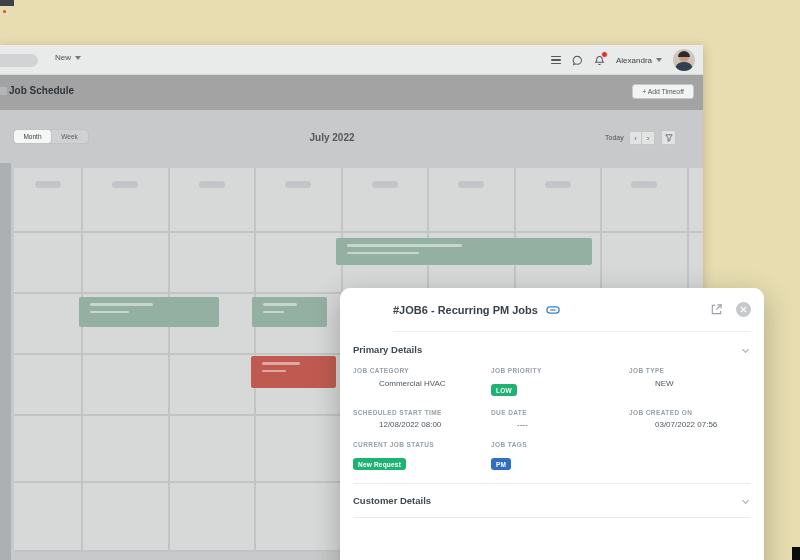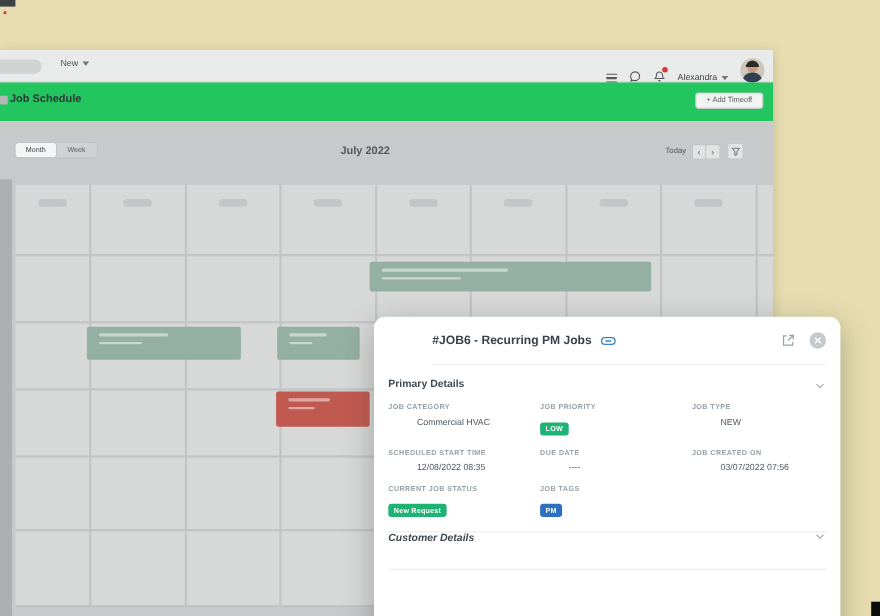--- a/index.html
+++ b/index.html
@@ -15,33 +15,33 @@
   
   .app-window { position:absolute; left:0; top:45px; width:703px; height:515px; background:#c7c9ca; overflow:hidden; box-shadow:0 2px 10px rgba(60,60,50,.25); }
 
   
   .navbar { position:absolute; left:0; top:0; width:100%; height:30px; background:#e9eaea; border-bottom:1px solid #d6d7d8; display:flex; align-items:center; }
   .logo-blob { position:absolute; left:-6px; top:9px; width:44px; height:13px; background:#d2d3d5; border-radius:7px; }
   .nav-new { position:absolute; left:55px; top:8px; display:flex; align-items:center; gap:4px; font-size:8px; color:#4b5156; cursor:pointer; }
   .caret-down { width:0; height:0; border-left:3px solid transparent; border-right:3px solid transparent; border-top:4px solid #72787d; }
   .search-box { position:absolute; left:95px; top:6px; width:128px; height:18px; background:#dbdcdd; border-radius:9px; display:flex; align-items:center; padding:0 8px; }
   .search-box .ph { font-size:7.5px; color:#9aa0a5; flex:1; }
-  .nav-right { position:absolute; right:8px; top:0; height:30px; display:flex; align-items:flex-end; gap:11px; }
+  .nav-right { position:absolute; right:8px; top:0; height:30px; display:flex; align-items:center; gap:11px; }
   .icon-btn { display:flex; align-items:center; justify-content:center; cursor:pointer; position:relative; }
   .hamburger { display:flex; flex-direction:column; gap:2px; }
   .hamburger span { display:block; width:10px; height:1.5px; background:#55595d; border-radius:1px; }
   .bell-badge { position:absolute; right:-3px; top:-4px; width:7px; height:7px; background:#d8362c; border-radius:50%; border:1px solid #e9eaea; }
   .user-name { display:flex; align-items:center; gap:4px; font-size:8px; color:#3c4246; cursor:pointer; }
   .avatar { width:22px; height:22px; border-radius:50%; background:#cfc6bb; overflow:hidden; position:relative; cursor:pointer; }
   .avatar .head { position:absolute; left:6px; top:3px; width:10px; height:10px; border-radius:50%; background:#c79b7e; }
   .avatar .hair { position:absolute; left:5px; top:1.5px; width:12px; height:6px; border-radius:6px 6px 0 0; background:#2c2a28; }
   .avatar .body { position:absolute; left:2px; top:13px; width:18px; height:10px; border-radius:8px 8px 0 0; background:#31404e; }
 
   
-  .page-header { position:absolute; left:0; top:30px; width:100%; height:35px; background:#22c55e; }
+  .page-header { position:absolute; left:0; top:30px; width:100%; height:35px; background:#a3a3a3; }
   .ph-title { position:absolute; left:9px; top:10px; font-size:10px; font-weight:bold; color:#2e353a; }
   .ph-icon { position:absolute; left:0; top:12px; width:7px; height:8px; background:#b4b7b9; border-radius:1px; }
   .add-timeoff { position:absolute; left:632px; top:9px; width:62px; height:15px; background:#f2f3f3; border:1px solid #c6c8ca; border-radius:3px; font-size:6.8px; color:#54595d; display:flex; align-items:center; justify-content:center; gap:3px; cursor:pointer; font-family:inherit; }
 
   
   .segmented { position:absolute; left:13px; top:84px; height:15px; display:flex; border:1px solid #c0c2c3; border-radius:4px; background:#cfd1d2; overflow:hidden; }
   .seg-btn { width:37px; height:100%; font-size:6.5px; display:flex; align-items:center; justify-content:center; color:#5a6065; cursor:pointer; font-family:inherit; border:none; background:transparent; }
   .seg-btn.active { background:#f4f5f5; border-radius:3px; box-shadow:0 0 0 1px #c0c2c3; color:#3c4246; }
   .cal-title { position:absolute; left:4px; top:87px; width:656px; text-align:center; font-size:10px; font-weight:bold; color:#54585b; }
   .today-label { position:absolute; left:605px; top:89px; font-size:7px; color:#4d5256; cursor:pointer; }
@@ -76,21 +76,21 @@
   .section-head { display:flex; align-items:center; height:28px; margin-top:3px;gap:33px; }
   .section-head .sh-label { font-size:9.5px; font-weight:bold; color:#3e4850; }
   .chev { width:5px; height:5px; border-right:1.4px solid #a4abb1; border-bottom:1.4px solid #a4abb1; transform:rotate(45deg); margin-left:auto; margin-right:3px; }
 
   .fields-grid { display:grid; grid-template-columns:138px 138px 1fr; padding-top:4px; }
   .field { margin-bottom:12px; }
   .flabel { font-size:6.5px; font-weight:bold; letter-spacing:.4px; color:#97a0a7; margin-bottom:4.5px; }
   .fvalue { font-size:8px; color:#4d575f;margin-left:26px; }
   .badge { display:inline-block; font-size:6.5px; font-weight:bold; color:#fff; padding:2.5px 5px; border-radius:3px; letter-spacing:.2px; }
 
-  .collapsed-row { display:flex; align-items:flex-start; height:34px; border-top:1px solid #e9ebec; cursor:pointer;font-style:italic; }
+  .collapsed-row { display:flex; align-items:center; height:34px; border-top:1px solid #e9ebec; cursor:pointer; }
   .collapsed-row .cr-label { font-size:9.5px; font-weight:bold; color:#3e4850; }
 </style>
 </head>
 <body>
 
 <div class="artifact-tl"></div>
 <div class="artifact-dot"></div>
 <div class="artifact-bl"></div>
 <div class="artifact-br"></div>
 
@@ -286,21 +286,21 @@
         <div class="flabel">JOB CATEGORY</div>
         <div class="fvalue">Commercial HVAC</div>
       </div>
       <div class="field"><div class="flabel">JOB PRIORITY</div><span class="badge" style="background: rgb(30, 178, 116);">LOW</span></div>
       <div class="field">
         <div class="flabel">JOB TYPE</div>
         <div class="fvalue">NEW</div>
       </div>
       <div class="field">
         <div class="flabel">SCHEDULED START TIME</div>
-        <div class="fvalue">12/08/2022 08:35</div>
+        <div class="fvalue">12/08/2022 08:00</div>
       </div>
       <div class="field">
         <div class="flabel">DUE DATE</div>
         <div class="fvalue">----</div>
       </div>
       <div class="field">
         <div class="flabel">JOB CREATED ON</div>
         <div class="fvalue">03/07/2022 07:56</div>
       </div>
       <div class="field"><div class="flabel">CURRENT JOB STATUS</div><span class="badge" style="background: rgb(30, 178, 116);">New Request</span></div>

